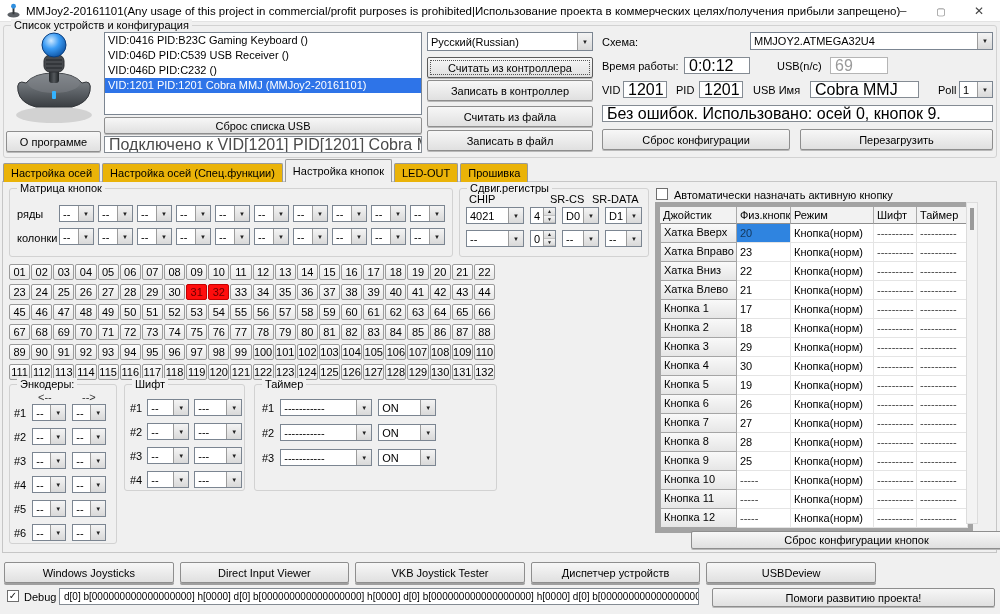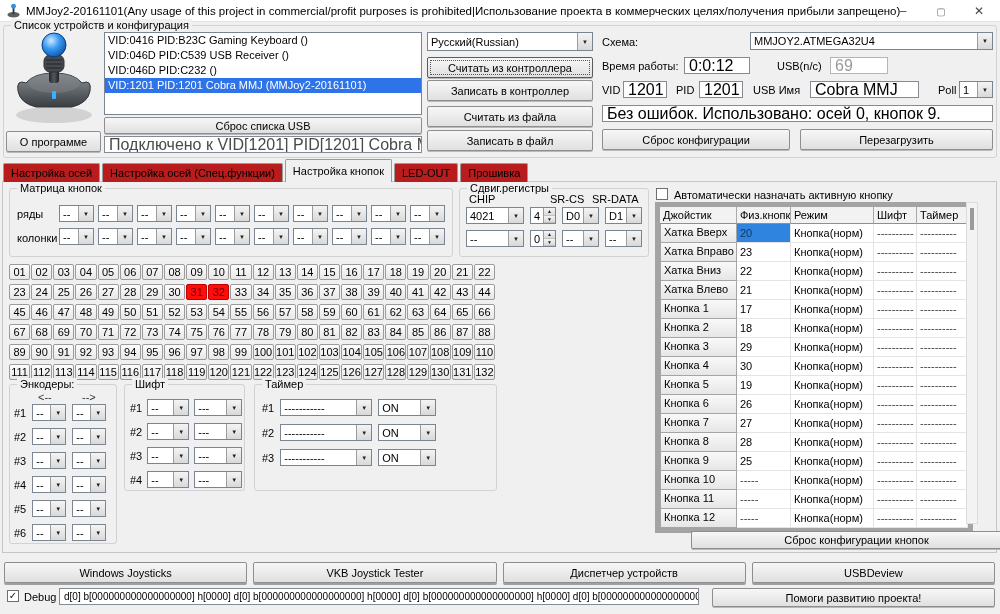--- a/index.html
+++ b/index.html
@@ -31,21 +31,21 @@
   .spin .ar { flex:1; background:linear-gradient(#f4f4f4,#d9d9d9); font-size:5px; display:flex; align-items:center; justify-content:center; color:#222; border-bottom:1px solid #c2c2c2; }
   .cb { position:absolute; width:12px; height:12px; background:#fff; border:1px solid #6e6e6e; font-size:10px; line-height:10px; text-align:center; color:#111; }
 
   
   .devlist { position:absolute; background:#fff; border:1px solid #7b8591; overflow:hidden; }
   .dev-item { height:15px; line-height:15px; padding:0 3px; white-space:nowrap; }
   .dev-item.sel { background:#2e74e8; color:#fff; }
 
   
   .tabbar { position:absolute; left:3px; top:159px; height:23px; display:flex; align-items:flex-end; gap:2px; z-index:3; }
-  .tab { height:19px; border:1px solid #9a9a9a; border-bottom:none; border-radius:2px 2px 0 0; background:#b91c1c; padding:0 7px; display:flex; align-items:center; }
+  .tab { height:19px; border:1px solid #9a9a9a; border-bottom:none; border-radius:2px 2px 0 0; background:#eab308; padding:0 7px; display:flex; align-items:center; }
   .tab.active { height:23px; background:#f0f0f0; box-shadow:0 2px 0 #f0f0f0; }
   .panel { position:absolute; left:2px; top:181px; width:995px; height:372px; border:1px solid #c6c6c6; background:#f0f0f0; }
 
   
   .bgrid { position:absolute; left:6px; top:82px; width:486px; display:grid; grid-template-columns:repeat(22,1fr); column-gap:1px; row-gap:4px; }
   .gbtn { height:16px; background:linear-gradient(#fdfdfd,#e7e7e7); border:1px solid #9b9b9b; border-radius:2px; display:flex; align-items:center; justify-content:center; font-size:11px; }
   .gbtn.red { background:#ff0d0d; color:#6b0000; border-color:#c30000; }
 
   
   .hrow { position:absolute; display:flex; align-items:center; }
@@ -56,21 +56,21 @@
   .th { height:17px; line-height:17px; padding:0 3px; background:#f2f2f2; border-right:1px solid #a9a9a9; border-bottom:1px solid #8f8f8f; white-space:nowrap; overflow:hidden; }
   .td { height:19px; line-height:19px; padding:0 3px; border-right:1px solid #e4e4e4; border-bottom:1px solid #e4e4e4; white-space:nowrap; overflow:hidden; }
   .tdj { height:19px; line-height:17px; padding:0 3px; background:linear-gradient(#f9f9f9,#e6e6e6); border:1px solid #a5a5a5; border-top:none; white-space:nowrap; overflow:hidden; }
   .cellsel { background:#2f84e0; color:#12365c; }
   .dash { color:#3c3c3c; }
 
   .scrolltrack { position:absolute; left:963px; top:20px; width:12px; height:322px; background:#f3f3f3; border:1px solid #dcdcdc; }
   .scrollthumb { position:absolute; left:3px; top:5px; width:4px; height:22px; background:#9a9a9a; }
 
   
-  .bbar { position:absolute; left:4px; top:562px; width:991px; height:21px; display:flex; gap:6px; }
+  .bbar { position:absolute; left:4px; top:562px; width:872px; height:21px; display:flex; gap:6px; }
   .bbtn { flex:1; background:linear-gradient(#f7f7f7,#e0e0e0); border:1px solid #8e8e8e; border-radius:2px; display:flex; align-items:center; justify-content:center; box-shadow:0 2px 0 #9f9f9f; }
   .lbl { position:absolute; white-space:nowrap; }
 </style>
 </head>
 <body>
 
 <div class="titlebar">
   <svg width="15" height="15" style="margin-left:6px" viewBox="0 0 16 16">
     <ellipse cx="8" cy="12.5" rx="6.5" ry="3" fill="#5a5f64"></ellipse>
     <rect x="7" y="4" width="2" height="8" fill="#33373a"></rect>
@@ -702,20 +702,21 @@
       <div class="td dash">----------</div>
     </div>
   <div class="scrolltrack">
       <div class="scrollthumb"></div>
     </div>
   <div class="btn" style="left:688px; top:349px; width:331px; height:18px;">Сброс конфигурации кнопок</div>
 </div>
 
 <div class="bbar">
     <div class="bbtn">Windows Joysticks</div>
+    <div class="bbtn">Direct Input Viewer</div>
     <div class="bbtn">VKB Joystick Tester</div>
     <div class="bbtn">Диспетчер устройств</div>
     <div class="bbtn">USBDeview</div>
   </div>
 
 <div class="cb" style="left:7px; top:590px;" id="debug-cb">✓</div>
 <span class="lbl" style="left:24px; top:591px;">Debug</span>
 <div class="field" style="left:59px; top:588px; width:640px; height:17px; font-size:10px;">d[0] b[000000000000000000] h[0000]   d[0] b[000000000000000000] h[0000]   d[0] b[000000000000000000] h[0000]   d[0] b[000000000000000000]] h[0000</div>
 <div class="btn" style="left:712px; top:588px; width:283px; height:19px;">Помоги развитию проекта!</div>
 

